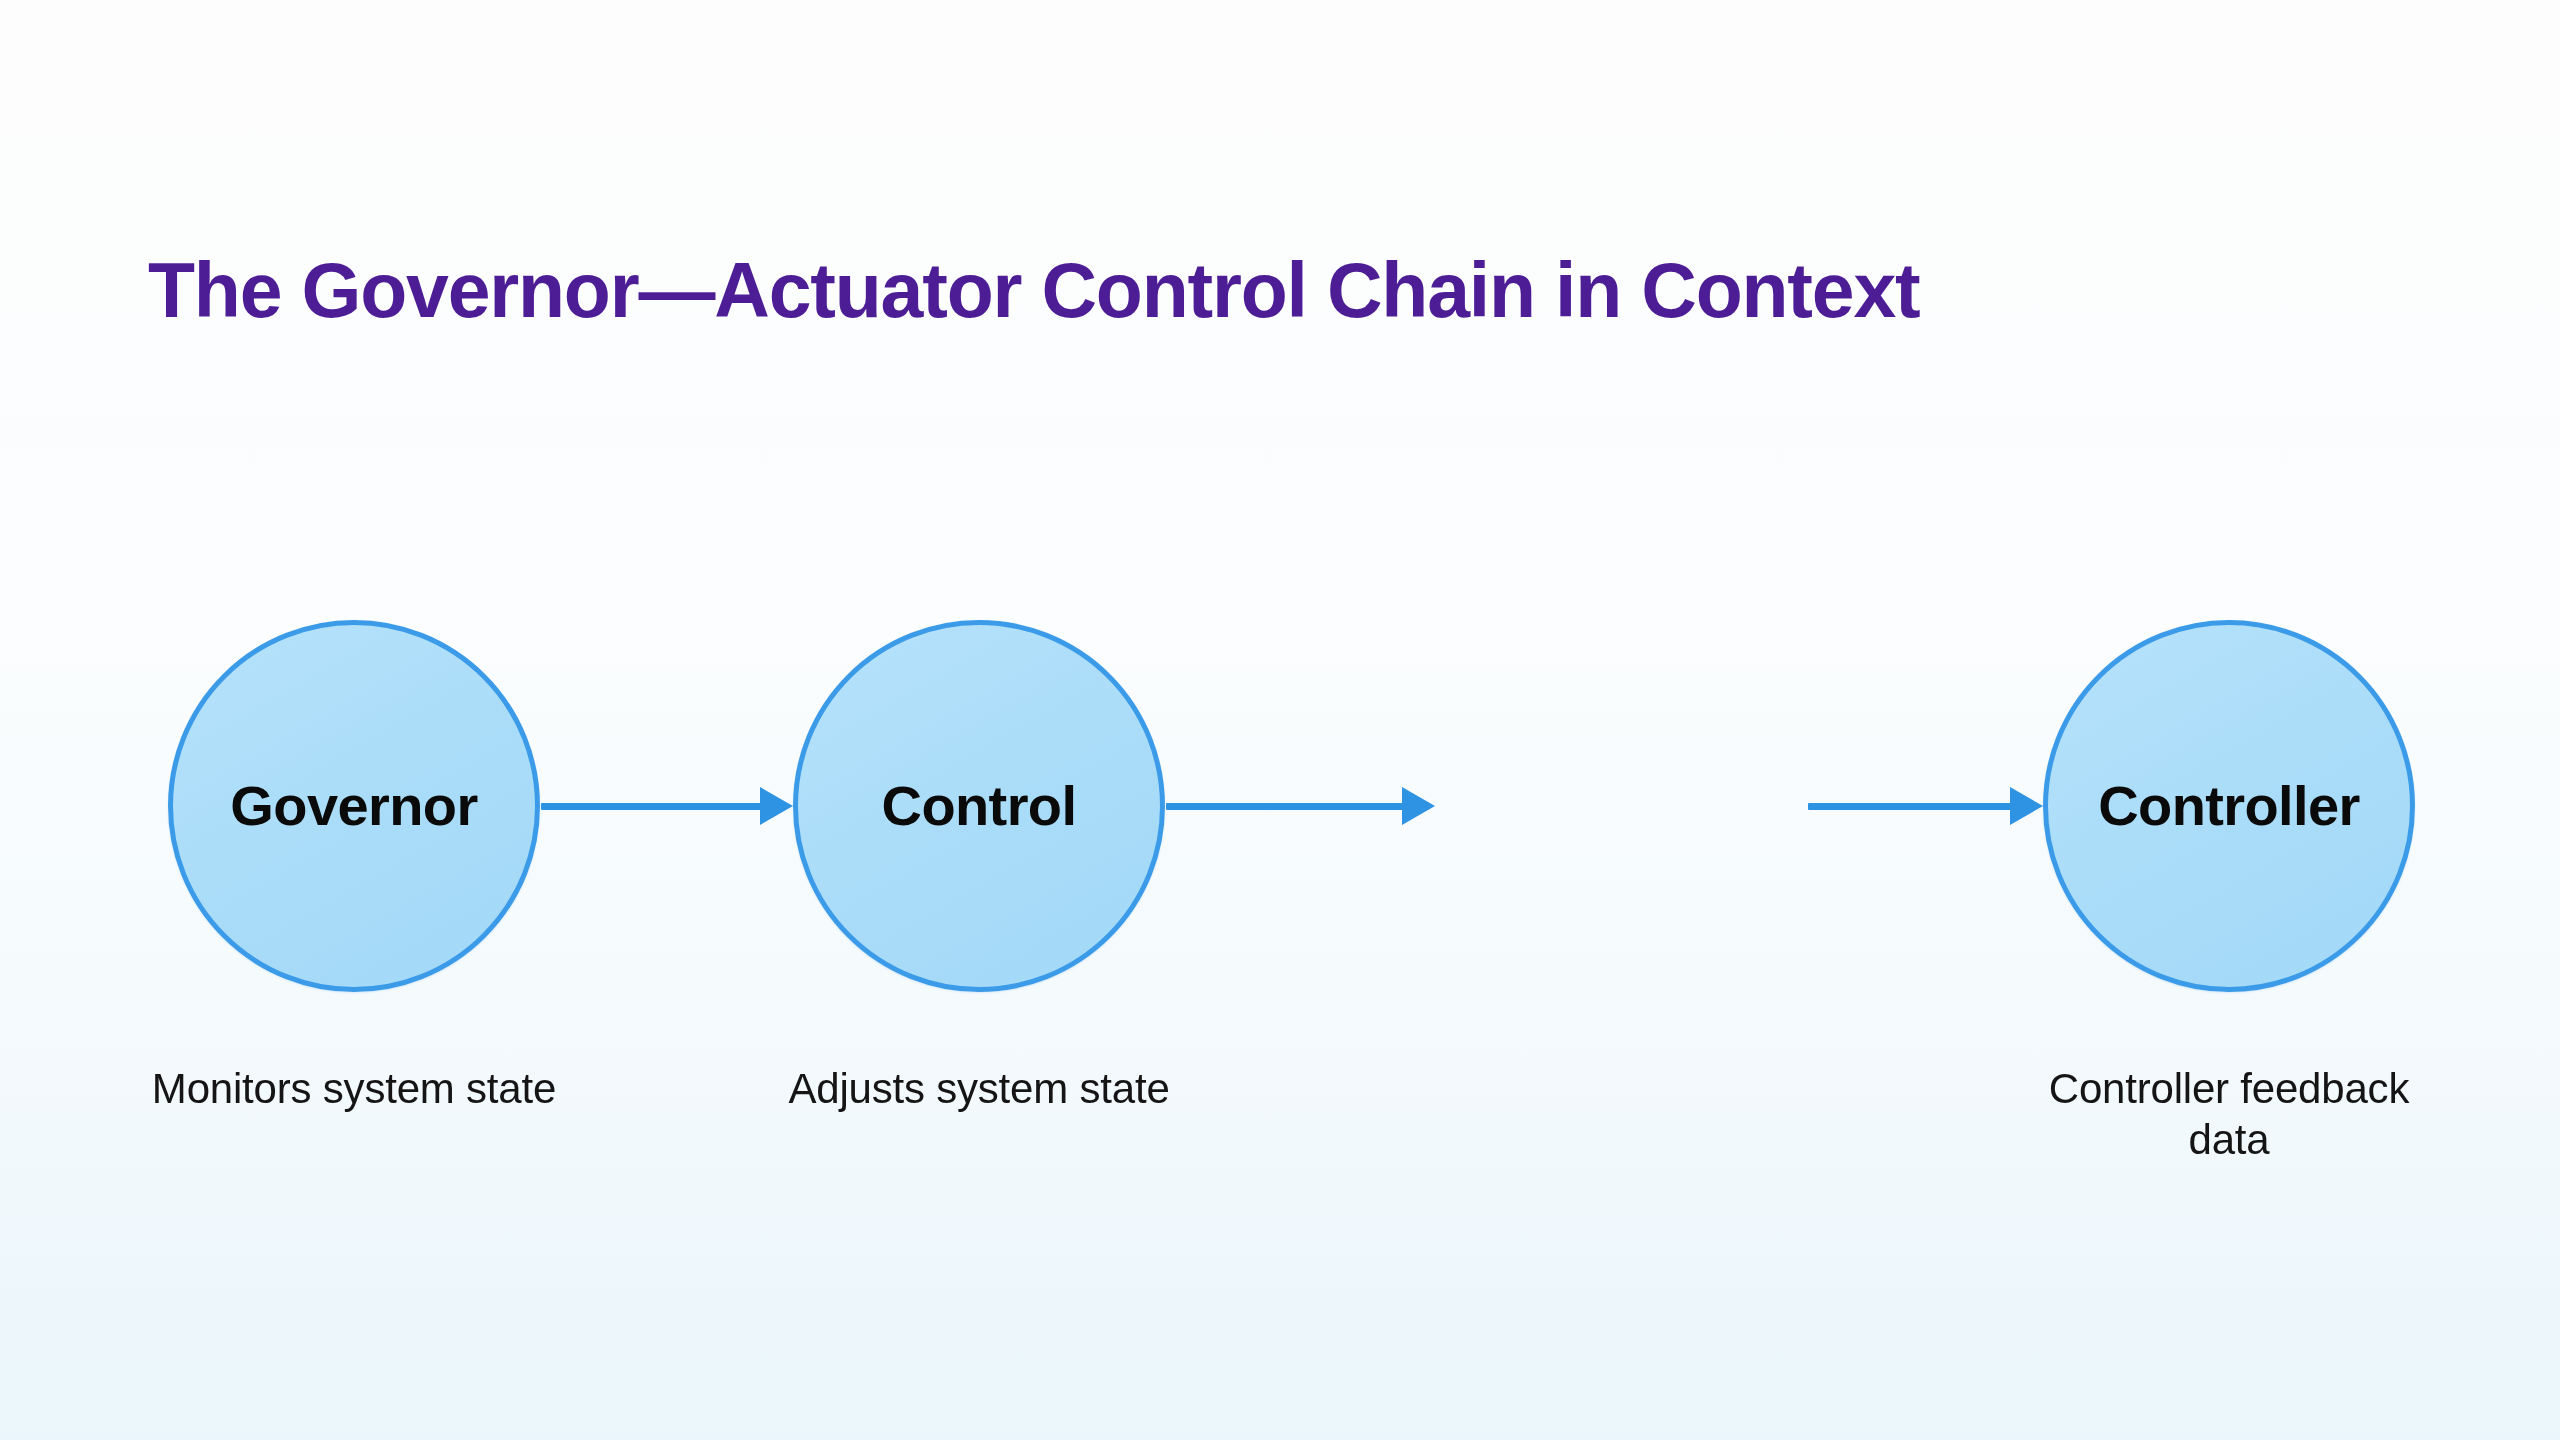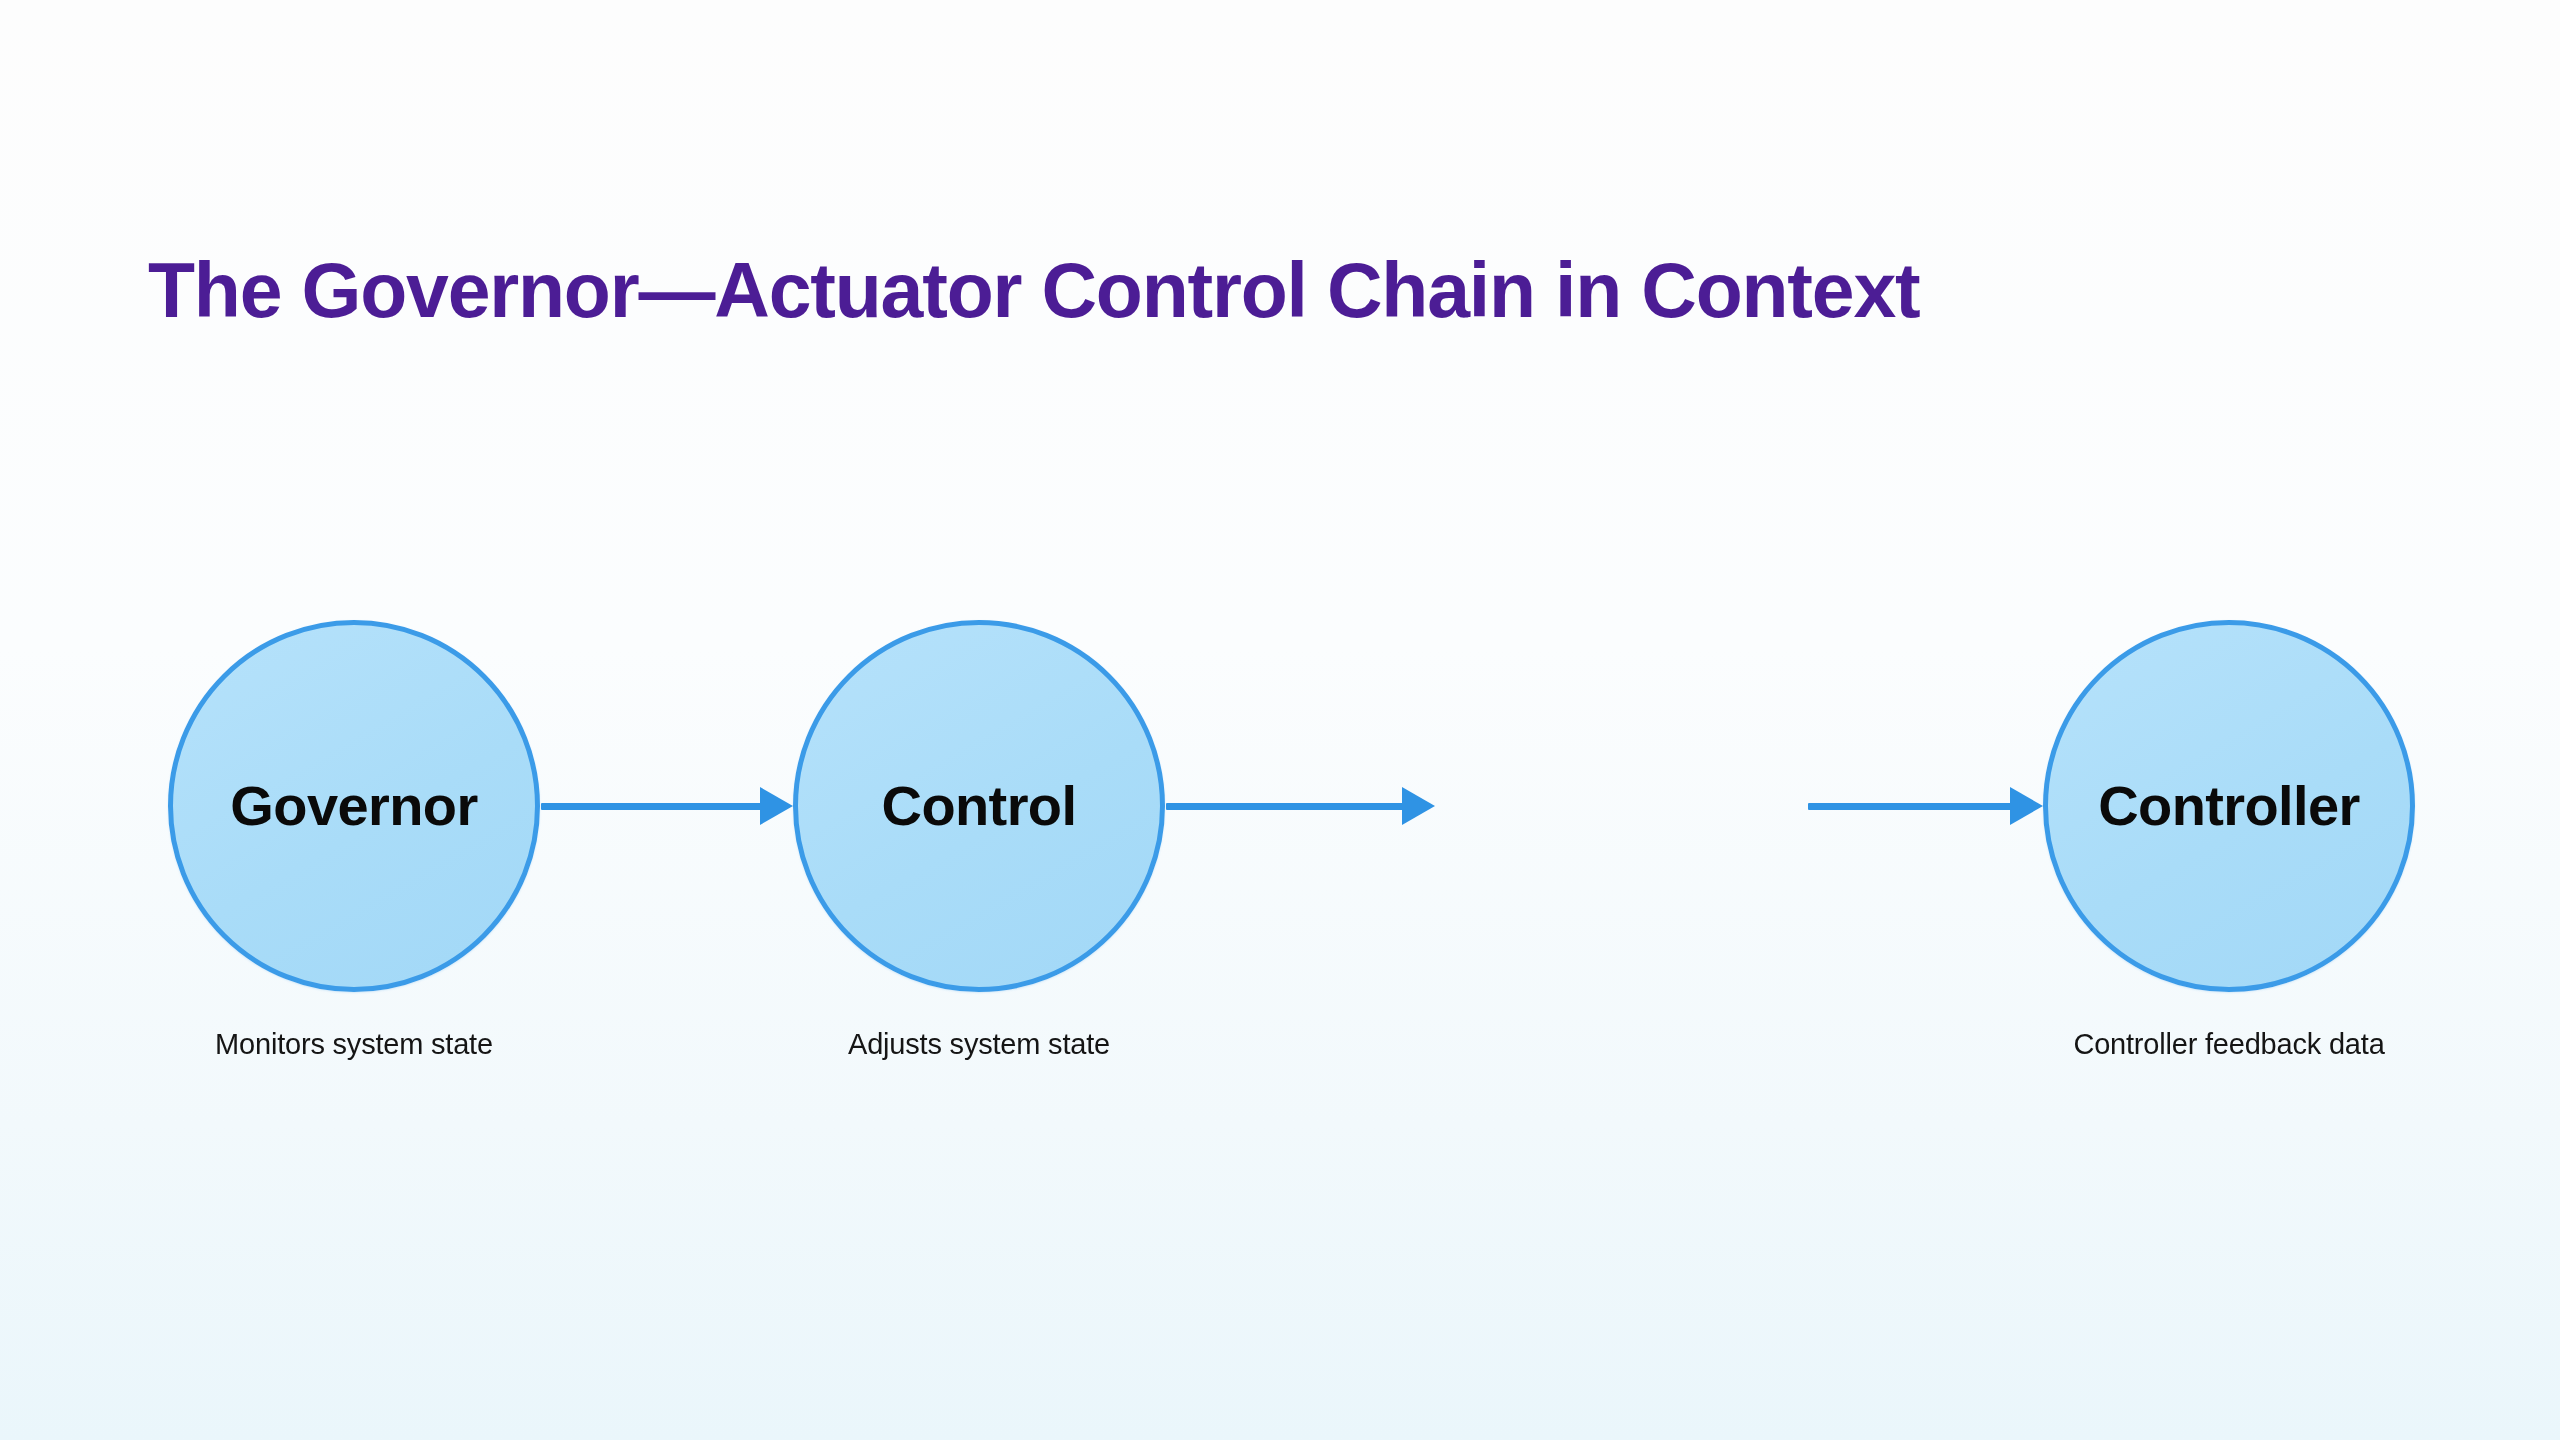--- a/index.html
+++ b/index.html
@@ -43,20 +43,21 @@
     height: 560px;
   }
 
   .node {
     position: absolute;
     top: 0;
     width: 372px;
     display: flex;
     flex-direction: column;
     align-items: center;
+    gap: 36px;
   }
   .node-1 { left: 168px; }
   .node-2 { left: 793px; }
   .node-3 { left: 1435px; }
   .node-4 { left: 2043px; }
 
   .circle {
     width: 372px;
     height: 372px;
     border-radius: 50%;
@@ -72,21 +73,21 @@
     font-size: 56px;
     font-weight: 700;
     color: #0a0a0a;
     letter-spacing: -0.6px;
     text-align: center;
     line-height: 1;
   }
 
   .caption {
     margin-top: 35px;
-    font-size: 29px;
+    font-size: 42px;
     font-weight: 400;
     color: #151515;
     text-align: center;
     line-height: 1.22;
     width: 420px;
     letter-spacing: -0.2px;
   }
 
   
   .arrow {

